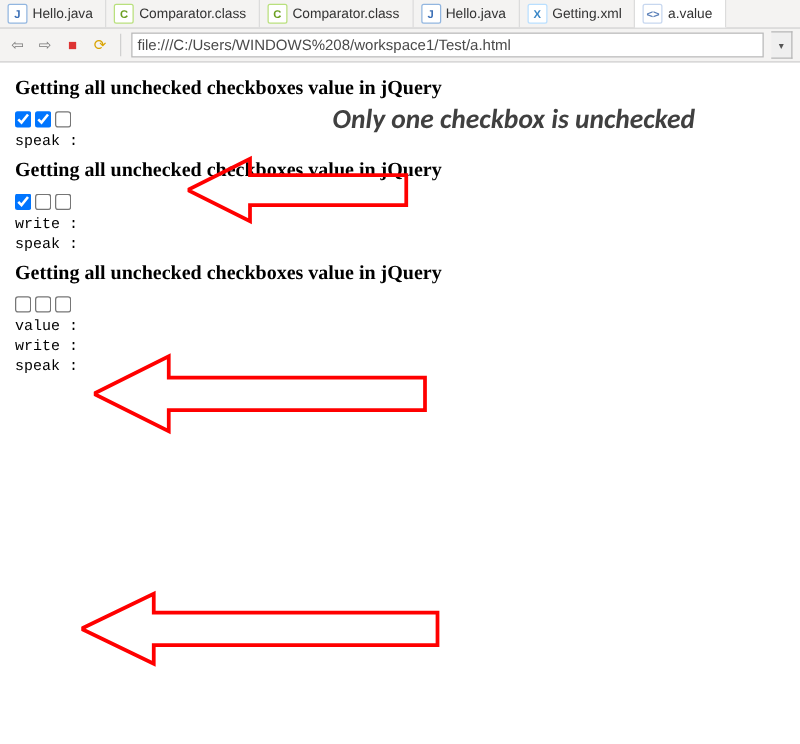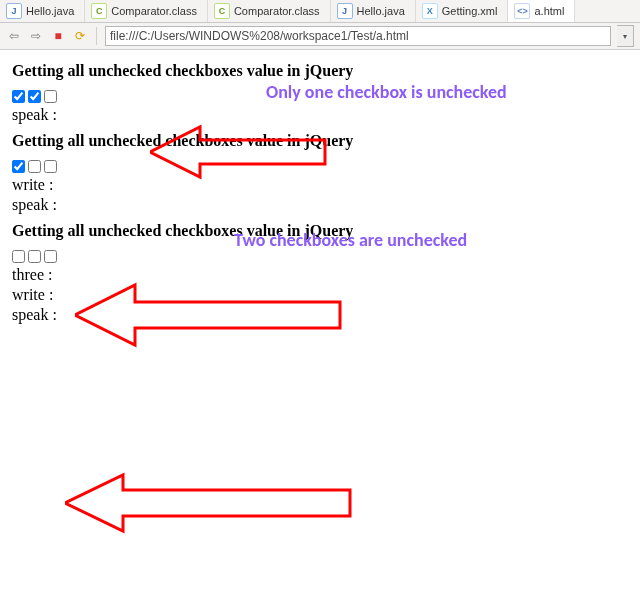--- a/index.html
+++ b/index.html
@@ -40,24 +40,24 @@
   .tsep{width:1px;height:18px;background:#d0d0d0;margin:0 2px;}
   .addr{flex:1;height:18px;background:#fff;border:1px solid #b7b7b7;
     padding:0 4px;color:#4a4a4a;display:flex;align-items:center;overflow:hidden;}
   .addr-dd{width:16px;height:20px;border:1px solid #b7b7b7;border-left:none;
     background:#efefef;display:flex;align-items:center;justify-content:center;font-size:8px;color:#555;}
   
   .page{padding:4px 12px 0 12px;position:relative;}
   h2{font-size:16px;font-weight:bold;margin:8px 0 6px 0;}
   .row-cb{margin:6px 0 2px 0;}
   .cb{width:13px;height:13px;vertical-align:middle;margin:0 3px 0 0;}
-  .out{font-size:16px;margin:2px 0;}
+  .out{font-size:12px;margin:2px 0;font-family:Liberation Mono, monospace;}
   
   .anno{position:absolute;font-family:Calibri,Arial,sans-serif;font-weight:600;
-    color:#8b5cf6;font-size:18px;line-height:1.15;pointer-events:none;}
+    color:#404040;font-size:22px;line-height:1.15;pointer-events:none;font-style:italic;}
   svg.arrow{position:absolute;pointer-events:none;}
 </style>
 </head>
 <body>
 
 <div class="tabs" id="tabs">
     <div class="tab">
       <span class="ficon ic-j">J</span>
       <span>Hello.java</span>
     </div>
@@ -72,21 +72,21 @@
     <div class="tab">
       <span class="ficon ic-j">J</span>
       <span>Hello.java</span>
     </div>
     <div class="tab">
       <span class="ficon ic-x">X</span>
       <span>Getting.xml</span>
     </div>
     <div class="tab active">
       <span class="ficon ic-h">&lt;&gt;</span>
-      <span>a.html</span>
+      <span>a.value</span>
     </div>
   </div>
 
 <div class="toolbar">
   <span class="tbtn" style="color:#7a7a7a">⇦</span>
   <span class="tbtn" style="color:#7a7a7a">⇨</span>
   <span class="tbtn" style="color: rgb(221, 51, 51);">■</span>
   <span class="tbtn" style="color: rgb(217, 163, 0);">⟳</span>
   <span class="tsep"></span>
   <div class="addr">
@@ -95,34 +95,33 @@
   <div class="addr-dd">▾</div>
 </div>
 
 <div class="page" id="page">
 
   <div class="anno" style="left:266px;top:32px;">Only one checkbox is unchecked</div>
   <svg class="arrow" style="left:150px;top:72px;" width="180" height="60">
     <polygon points="0,30 50,5 50,18 175,18 175,42 50,42 50,55" fill="none" stroke="#ff0000" stroke-width="3"></polygon>
   </svg>
 
-  <div class="anno" style="left:234px;top:180px;">Two checkboxes are unchecked</div>
   <svg class="arrow" style="left:75px;top:230px;" width="270" height="70">
     <polygon points="0,35 60,5 60,22 265,22 265,48 60,48 60,65" fill="none" stroke="#ff0000" stroke-width="3"></polygon>
   </svg>
 
   <svg class="arrow" style="left:65px;top:420px;" width="290" height="66">
     <polygon points="0,33 58,5 58,20 285,20 285,46 58,46 58,61" fill="none" stroke="#ff0000" stroke-width="3"></polygon>
   </svg>
 
 <h2>Getting all unchecked checkboxes value in jQuery</h2>
     <div class="row-cb"><input type="checkbox" class="cb" checked="" style=""><input type="checkbox" class="cb" checked="" style=""><input type="checkbox" class="cb" style=""></div>
     <div class="out">speak :</div>
     <h2>Getting all unchecked checkboxes value in jQuery</h2>
     <div class="row-cb"><input type="checkbox" class="cb" checked="" style=""><input type="checkbox" class="cb" style=""><input type="checkbox" class="cb" style=""></div>
     <div class="out">write :</div>
     <div class="out">speak :</div>
     <h2>Getting all unchecked checkboxes value in jQuery</h2>
     <div class="row-cb"><input type="checkbox" class="cb" style=""><input type="checkbox" class="cb" style=""><input type="checkbox" class="cb" style=""></div>
-    <div class="out">three :</div>
+    <div class="out">value :</div>
     <div class="out">write :</div>
     <div class="out">speak :</div>
   </div>
 
 </body></html>

